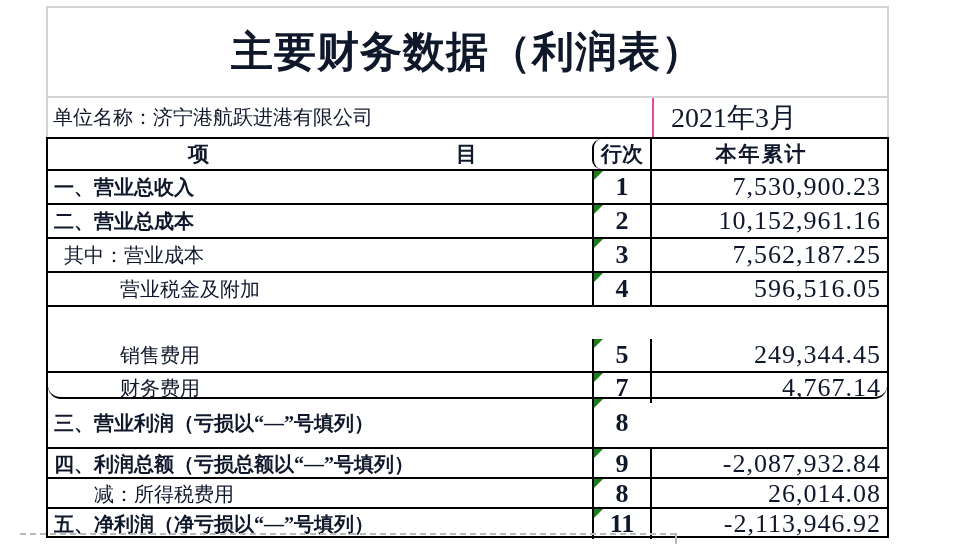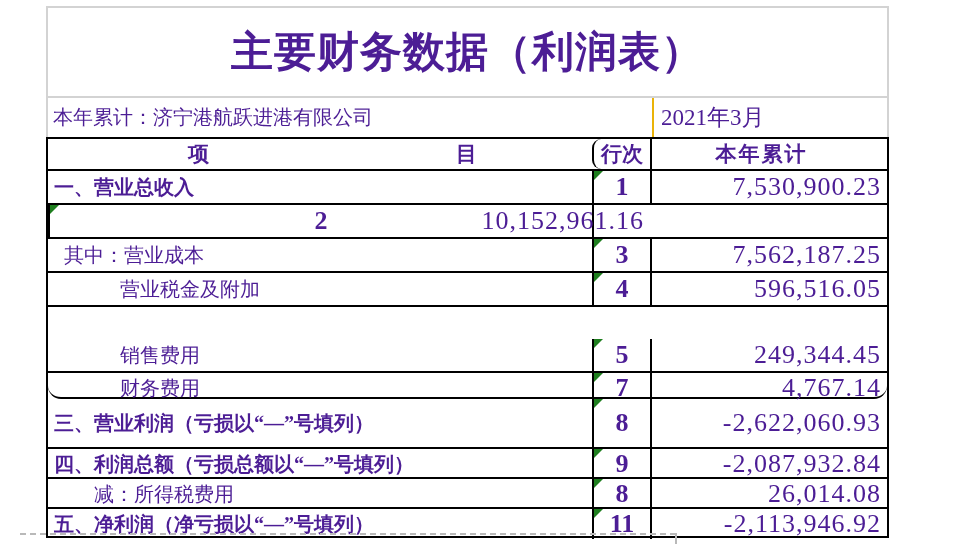--- a/index.html
+++ b/index.html
@@ -1,36 +1,36 @@
 <!DOCTYPE html>
 <html><head>
 <meta charset="utf-8">
 <style>
   html,body{margin:0;padding:0;background:#fff;}
   .stage{
     position:relative;width:964px;height:544px;background:#ffffff;overflow:hidden;
-    font-family:"Liberation Serif","DejaVu Serif",serif;color:#4c1d95;
+    font-family:"Liberation Serif","DejaVu Serif",serif;color:#0f172a;
   }
   
   .title-box{
     position:absolute;left:46px;top:6px;width:843px;height:92px;
     border:2px solid #d3d3d3;box-sizing:border-box;
     display:flex;align-items:center;justify-content:center;
   }
   .title-text{font-size:42px;font-weight:bold;letter-spacing:1px;white-space:nowrap;}
   
   .units-row{
     position:absolute;left:46px;top:98px;width:843px;height:39px;
     border-left:2px solid #d3d3d3;border-right:2px solid #d3d3d3;box-sizing:border-box;
     display:grid;grid-template-columns:604px 1fr;
   }
   .unit-cell{display:flex;align-items:center;padding-left:5px;font-size:20px;}
   .period-cell{
-    display:flex;align-items:center;padding-left:7px;font-size:23px;
-    border-left:2px solid #eab308;box-sizing:border-box;
+    display:flex;align-items:center;padding-left:17px;font-size:28px;
+    border-left:2px solid #ec4899;box-sizing:border-box;
   }
   
   .ptable{
     position:absolute;left:46px;top:137px;width:843px;
     border:2px solid #000;box-sizing:border-box;background:#fff;
   }
   .row{
     display:grid;grid-template-columns:544px 58px 1fr;
     border-bottom:2px solid #000;box-sizing:border-box;
   }
@@ -64,21 +64,21 @@
 </head>
 <body>
 
 <div class="stage">
 
   <div class="title-box">
     <div class="title-text">主要财务数据（利润表）</div>
   </div>
 
   <div class="units-row">
-    <div class="unit-cell">本年累计：济宁港航跃进港有限公司</div>
+    <div class="unit-cell">单位名称：济宁港航跃进港有限公司</div>
     <div class="period-cell">2021年3月</div>
   </div>
 
   <div class="ptable">
     <div class="row thead">
       <div class="c-item">
         <span>项</span>
         <span>目</span>
       </div>
       <div class="c-line">行次</div>
@@ -94,20 +94,23 @@
           <div class="c-line">
             <span class="tri"></span>
             <span>1</span>
           </div>
           <div class="c-val">
             <span>7,530,900.23</span>
           </div>
         </div>
 
         <div class="row" data-bold="true" style="height: 34px; --ind: 6px;">
+          <div class="c-item">
+            <span class="lbl">二、营业总成本</span>
+          </div>
           <div class="c-line">
             <span class="tri"></span>
             <span>2</span>
           </div>
           <div class="c-val">
             <span>10,152,961.16</span>
           </div>
         </div>
 
         <div class="row" data-bold="false" style="height: 34px; --ind: 16px;">
@@ -163,23 +166,20 @@
           </div>
         </div>
 
         <div class="row" data-bold="true" style="height: 50px; --ind: 6px;">
           <div class="c-item">
             <span class="lbl">三、营业利润（亏损以“—”号填列）</span>
           </div>
           <div class="c-line">
             <span class="tri"></span>
             <span>8</span>
-          </div>
-          <div class="c-val">
-            <span>-2,622,060.93</span>
           </div>
         </div>
 
         <div class="row" data-bold="true" style="height: 30px; --ind: 6px;">
           <div class="c-item">
             <span class="lbl">四、利润总额（亏损总额以“—”号填列）</span>
           </div>
           <div class="c-line">
             <span class="tri"></span>
             <span>9</span>

